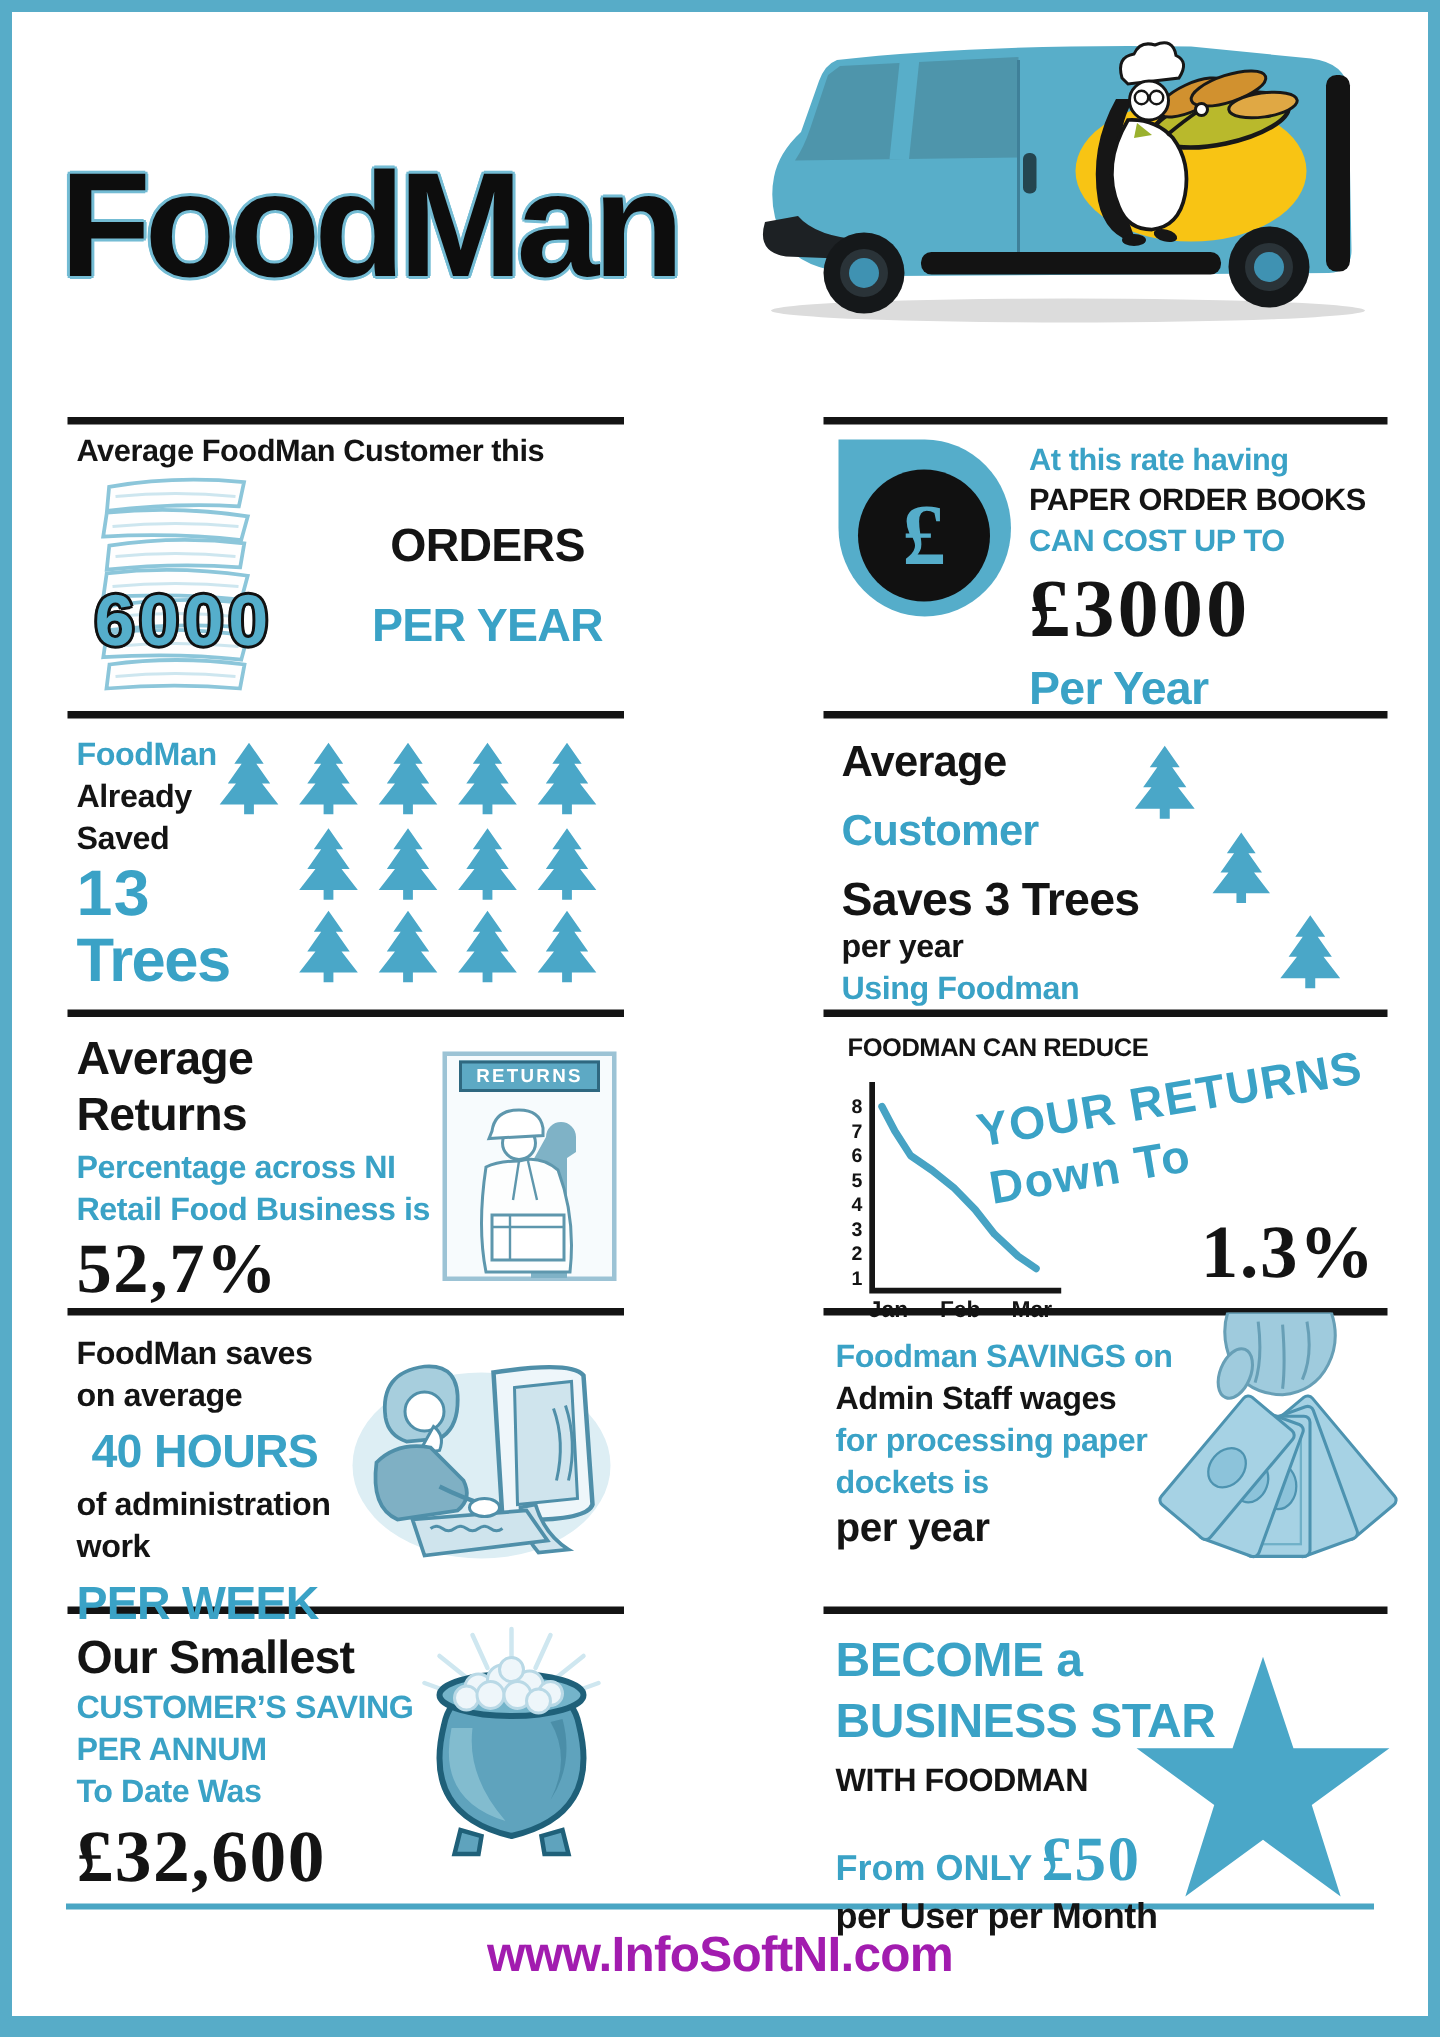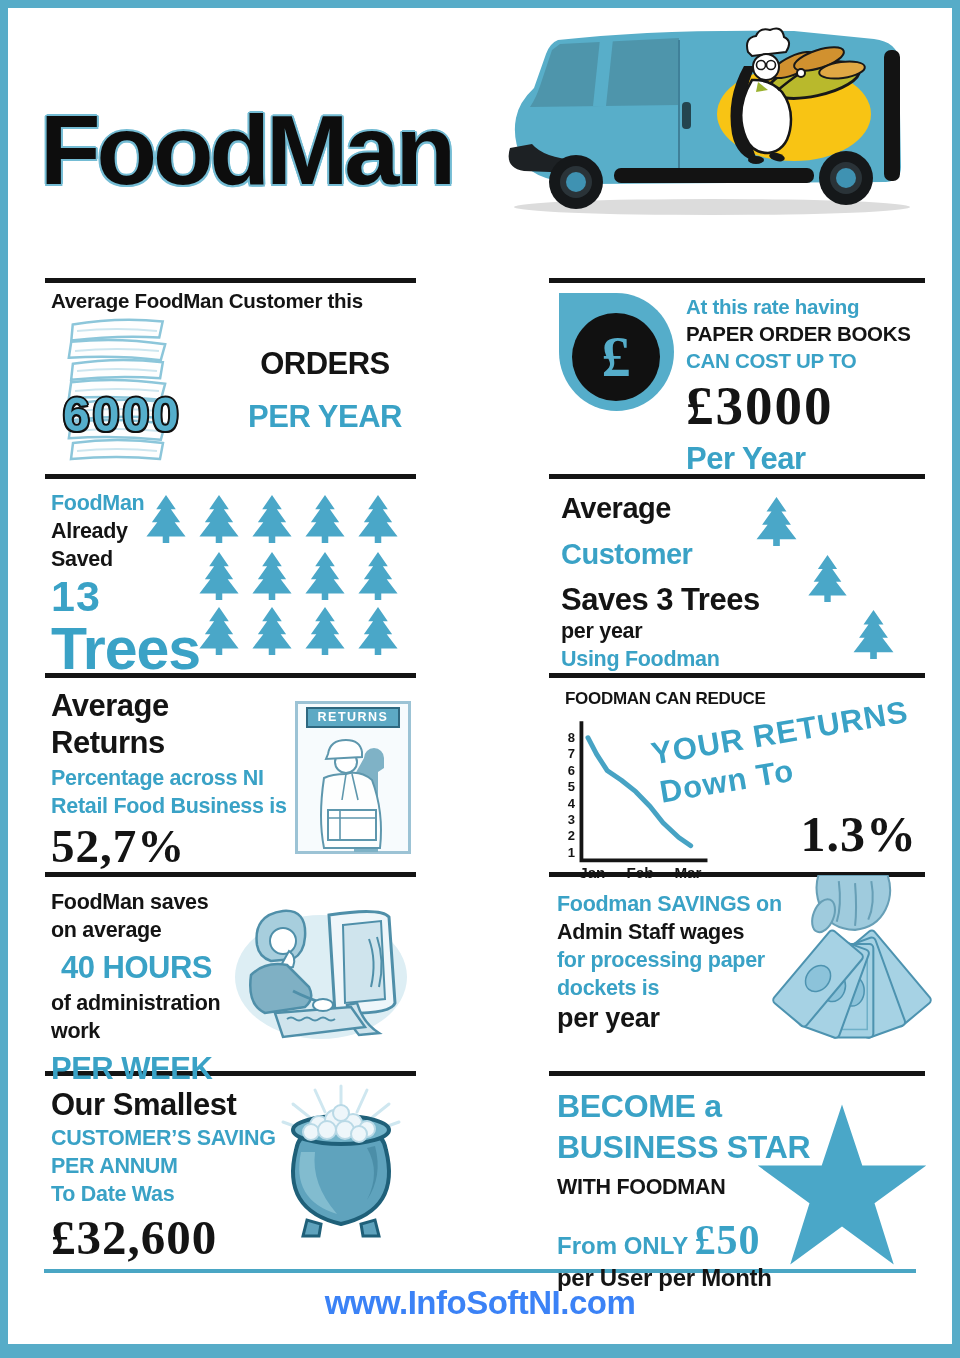--- a/index.html
+++ b/index.html
@@ -33,21 +33,21 @@
   
   .orders-head{font-size:20.5px;margin:2px 0 0 2px;letter-spacing:-.3px}
   .stack-wrap{position:absolute;left:10px;top:30px;width:116px;height:148px}
   .big6000{position:absolute;left:4px;top:74px;font-size:48px;letter-spacing:3px;color:#55aecb;line-height:1;
     text-shadow:2px 0 0 #111,-2px 0 0 #111,0 2px 0 #111,0 -2px 0 #111,1.5px 1.5px 0 #111,-1.5px 1.5px 0 #111,1.5px -1.5px 0 #111,-1.5px -1.5px 0 #111}
   .orders-col{position:absolute;left:194px;top:58px;width:164px;text-align:center}
   .orders-col .b{margin-bottom:16px}
   
   .trees-text{position:absolute;left:2px;top:8px;line-height:1.32}
   .n13{font-size:43px;line-height:1.05;letter-spacing:1px}
-  .wtrees{font-size:59px;line-height:1.05;letter-spacing:-1px}
+  .wtrees{font-size:41px;line-height:1.05;letter-spacing:-1px}
   .tree-row{position:absolute;display:flex;gap:7px}
   .tree-row svg,.diag-trees svg{display:block}
   .tree{width:46px;height:50px}
   .diag-trees svg{position:absolute}
   .diag-trees svg:nth-child(1){left:200px;top:14px;width:47px;height:51px}
   .diag-trees svg:nth-child(2){left:252px;top:72px;width:45px;height:49px}
   .diag-trees svg:nth-child(3){left:297px;top:127px;width:47px;height:51px}
   
   .big-serif{font-size:47px;line-height:1.1;letter-spacing:1px}
   .returns-pic{position:absolute;left:246px;top:20px;width:116px;height:153px;border:3px solid #9cc3d5;background:#f7fbfd}
@@ -79,21 +79,21 @@
   .money-art{position:absolute;left:212px;top:-6px;width:174px;height:188px}
   .big25{font-size:42px;letter-spacing:1px;line-height:1.15;margin-top:8px}
   .s27{font-size:27px;letter-spacing:-.3px}
   
   .star-art{position:absolute;left:203px;top:22px;width:172px;height:170px}
   .s32{font-size:32px;line-height:1.28;letter-spacing:-.3px}
   .from-line{margin-top:14px;font-size:24px}
   .pound50{font-size:42px;letter-spacing:1px}
   .s24{font-size:24px;letter-spacing:-.3px}
   
-  .footer{position:absolute;left:0;right:0;top:1284px;text-align:center;font-size:33px;letter-spacing:-.5px;color:#3b82f6}
+  .footer{position:absolute;left:0;right:0;top:1284px;text-align:center;font-size:33px;letter-spacing:-.5px;color:#a21caf}
   .hidden-defs{position:absolute;width:0;height:0;overflow:hidden}
   .ytick{font-family:"Liberation Sans",sans-serif;font-weight:bold;font-size:12px;fill:#141414;text-anchor:end}
   .xtick{font-family:"Liberation Sans",sans-serif;font-weight:bold;font-size:14px;fill:#141414;text-anchor:middle}
 </style>
 </head>
 <body>
 
 <svg class="hidden-defs" aria-hidden="true">
   <defs>
     <path id="tree-shape" fill="#4aa7c8" d="M20 1 L29 14 L24.5 14 L33 26 L28 26 L38 39 L23 39 L23 45 L17 45 L17 39 L2 39 L12 26 L7 26 L15.5 14 L11 14 Z"></path>

